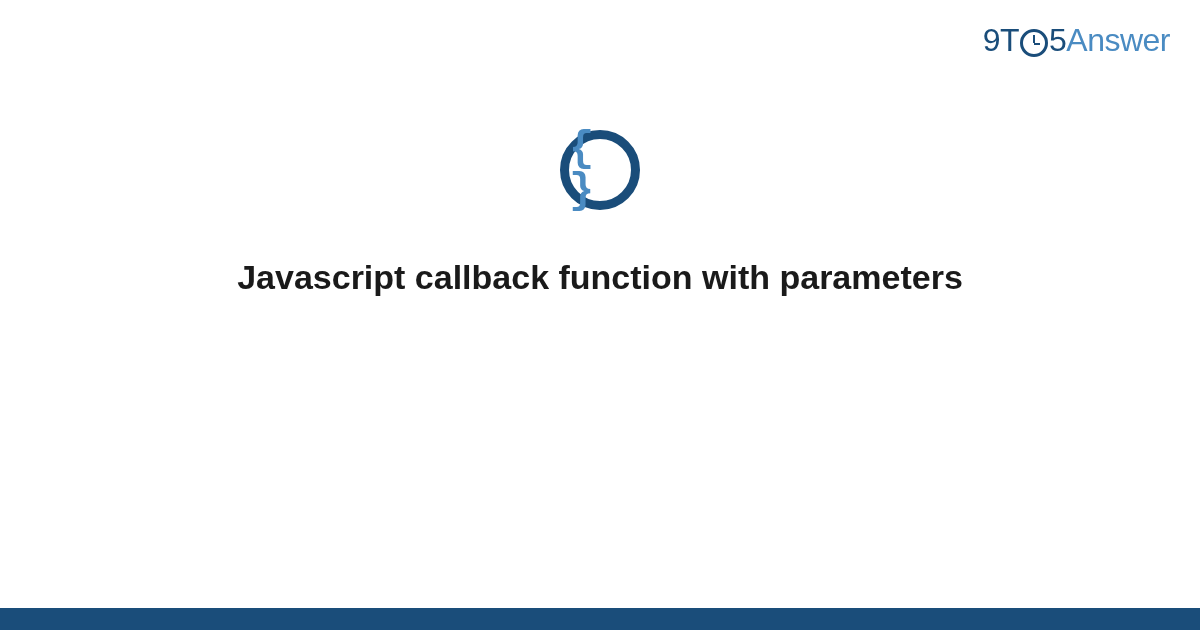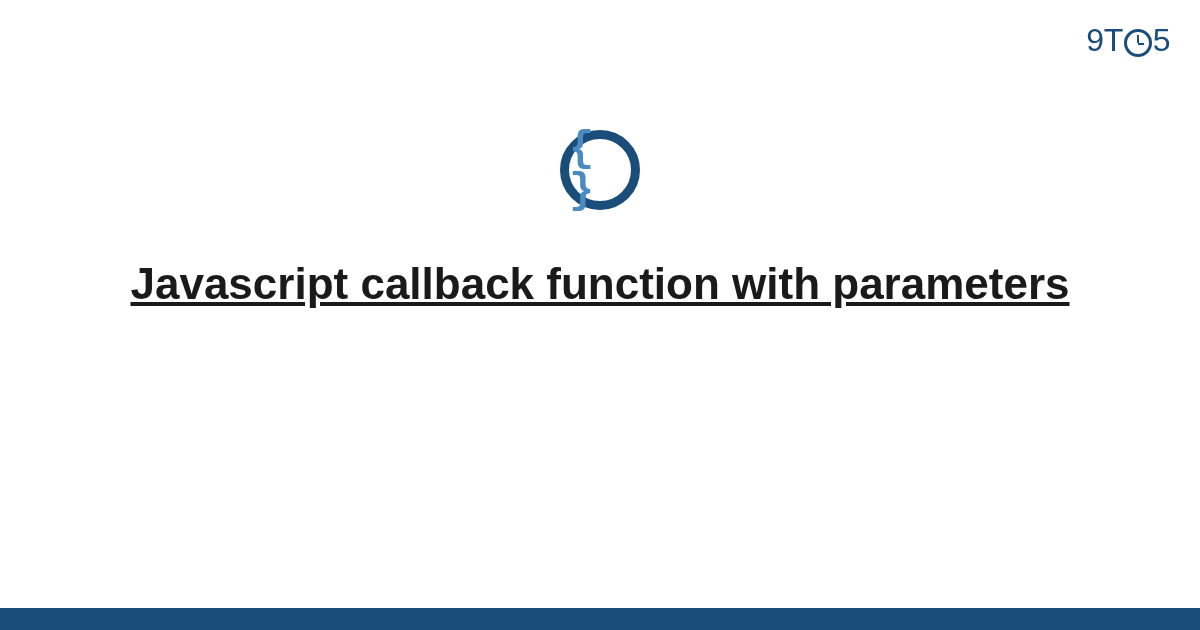--- a/index.html
+++ b/index.html
@@ -94,45 +94,45 @@
     }
     .code-braces {
       font-size: 42px;
       font-weight: 700;
       color: #4a8bc2;
       font-family: "Courier New", monospace;
       letter-spacing: -2px;
       line-height: 1;
     }
     .title {
-      font-size: 44px;
+      font-size: 34px;
       font-weight: 700;
       color: #1a1a1a;
       text-align: center;
       line-height: 1.25;
       max-width: 1000px;
-      text-decoration: underline;
     }
     .footer-bar {
       position: absolute;
       bottom: 0;
       left: 0;
       right: 0;
       height: 22px;
       background: #1a4d7a;
     }
   </style>
 </head>
 <body>
 
 <div class="logo">
   <span class="logo-nine">9</span>
   <span class="logo-t">T</span>
   <span class="logo-clock"></span>
   <span class="logo-five">5</span>
+  <span class="logo-answer">Answer</span>
 </div>
 
 <div class="content">
   <div class="code-icon">
     <span class="code-braces">{ }</span>
   </div>
   <h1 class="title">Javascript callback function with parameters</h1>
 </div>
 
 <div class="footer-bar"></div>

